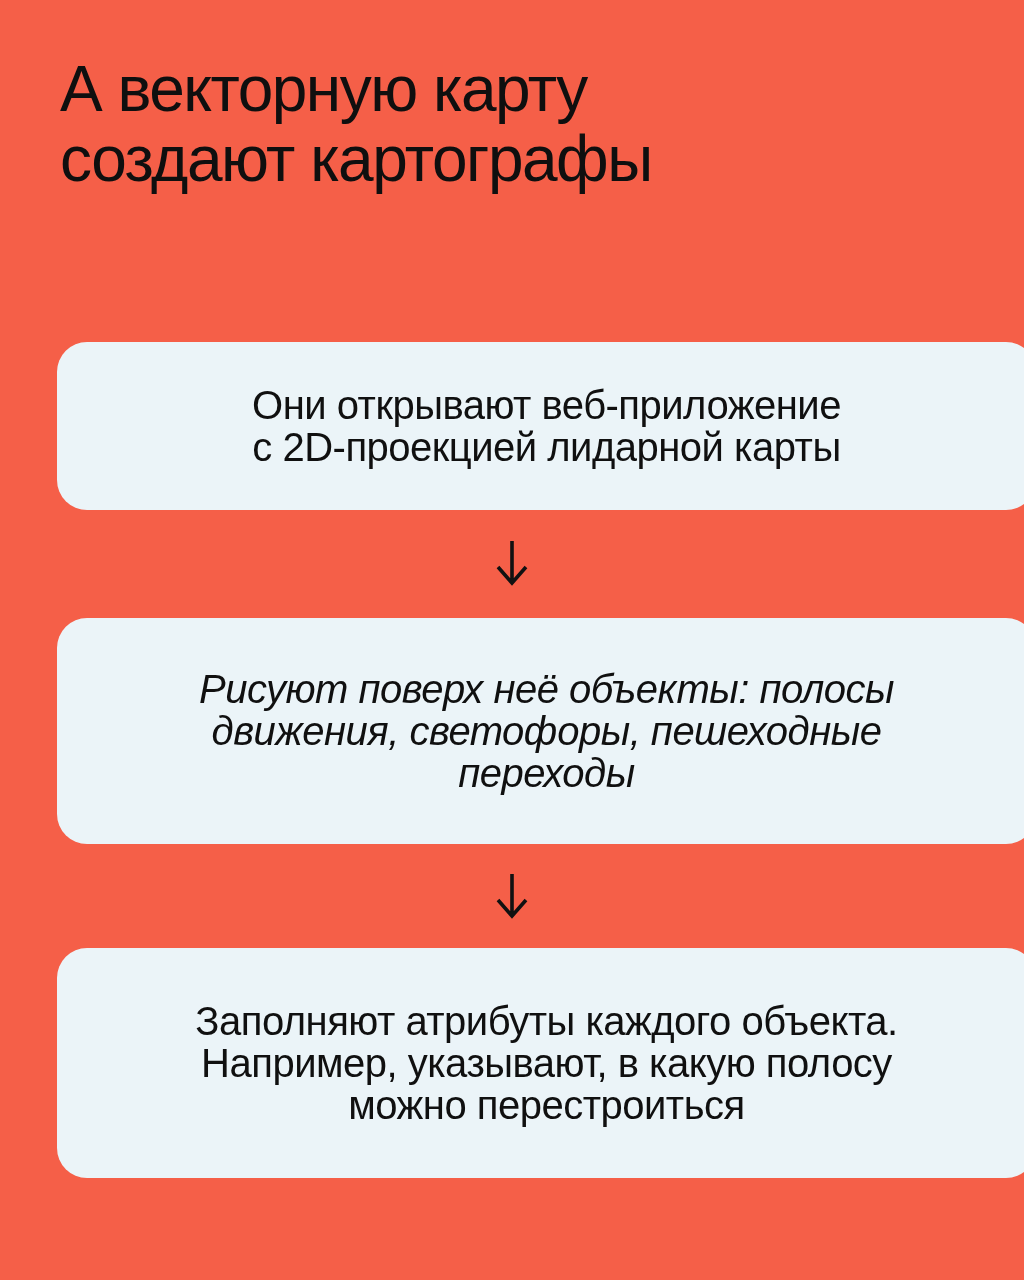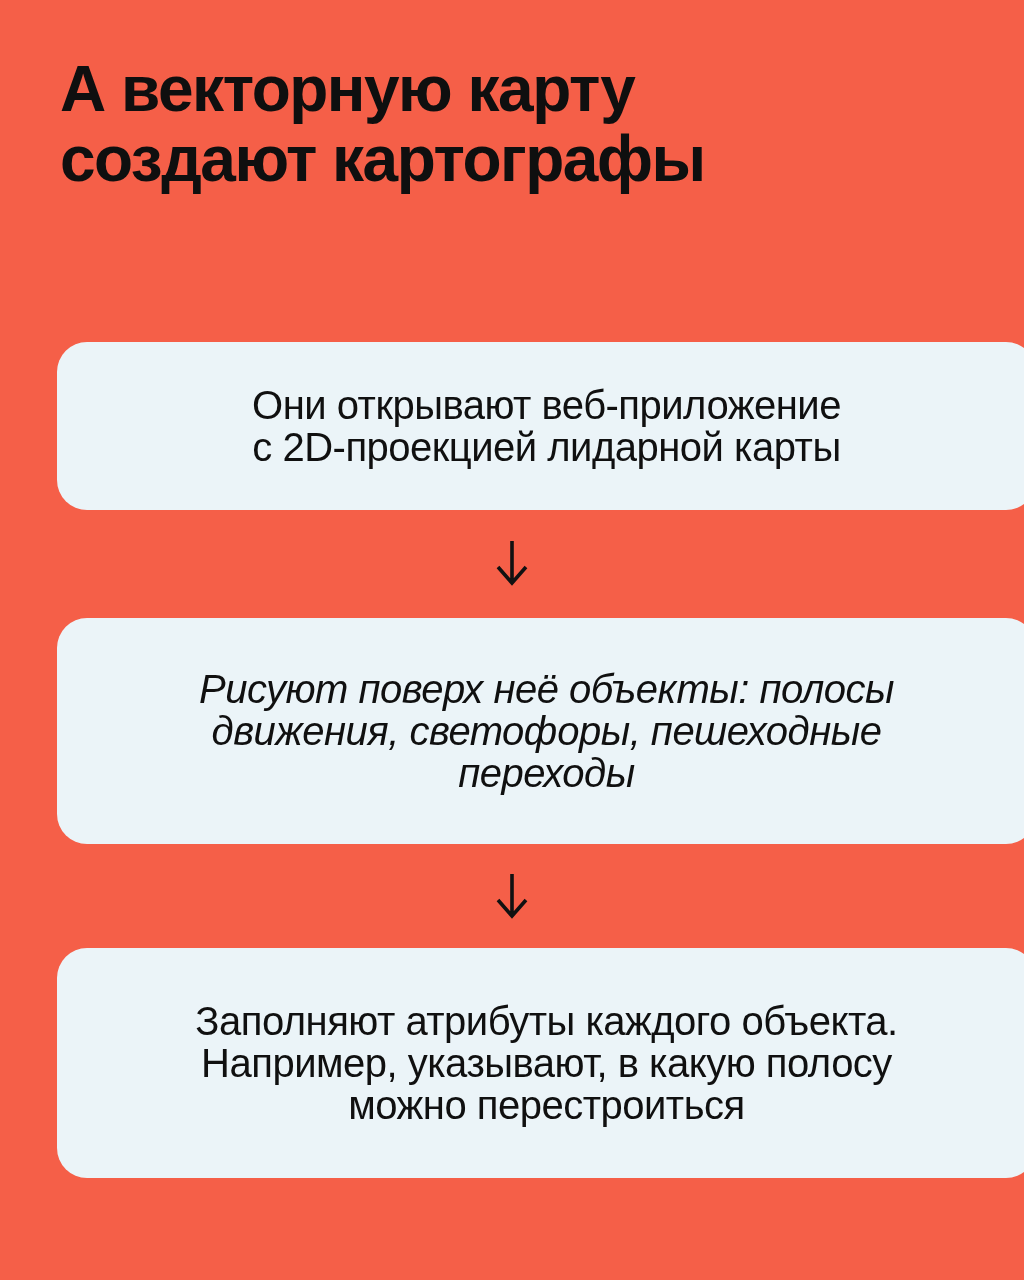--- a/index.html
+++ b/index.html
@@ -14,21 +14,21 @@
     background: #F55F48;
     color: #111111;
   }
   .title {
     position: absolute;
     left: 60px;
     top: 54px;
     width: 900px;
     font-size: 64px;
     line-height: 70px;
-    font-weight: 700;
+    font-weight: 400;
     letter-spacing: -1.5px;
     color: #0f0f0f;
     white-space: pre-line;
   }
   .card {
     position: absolute;
     left: 57px;
     width: 979px;
     background: #EBF4F8;
     border-radius: 30px;

